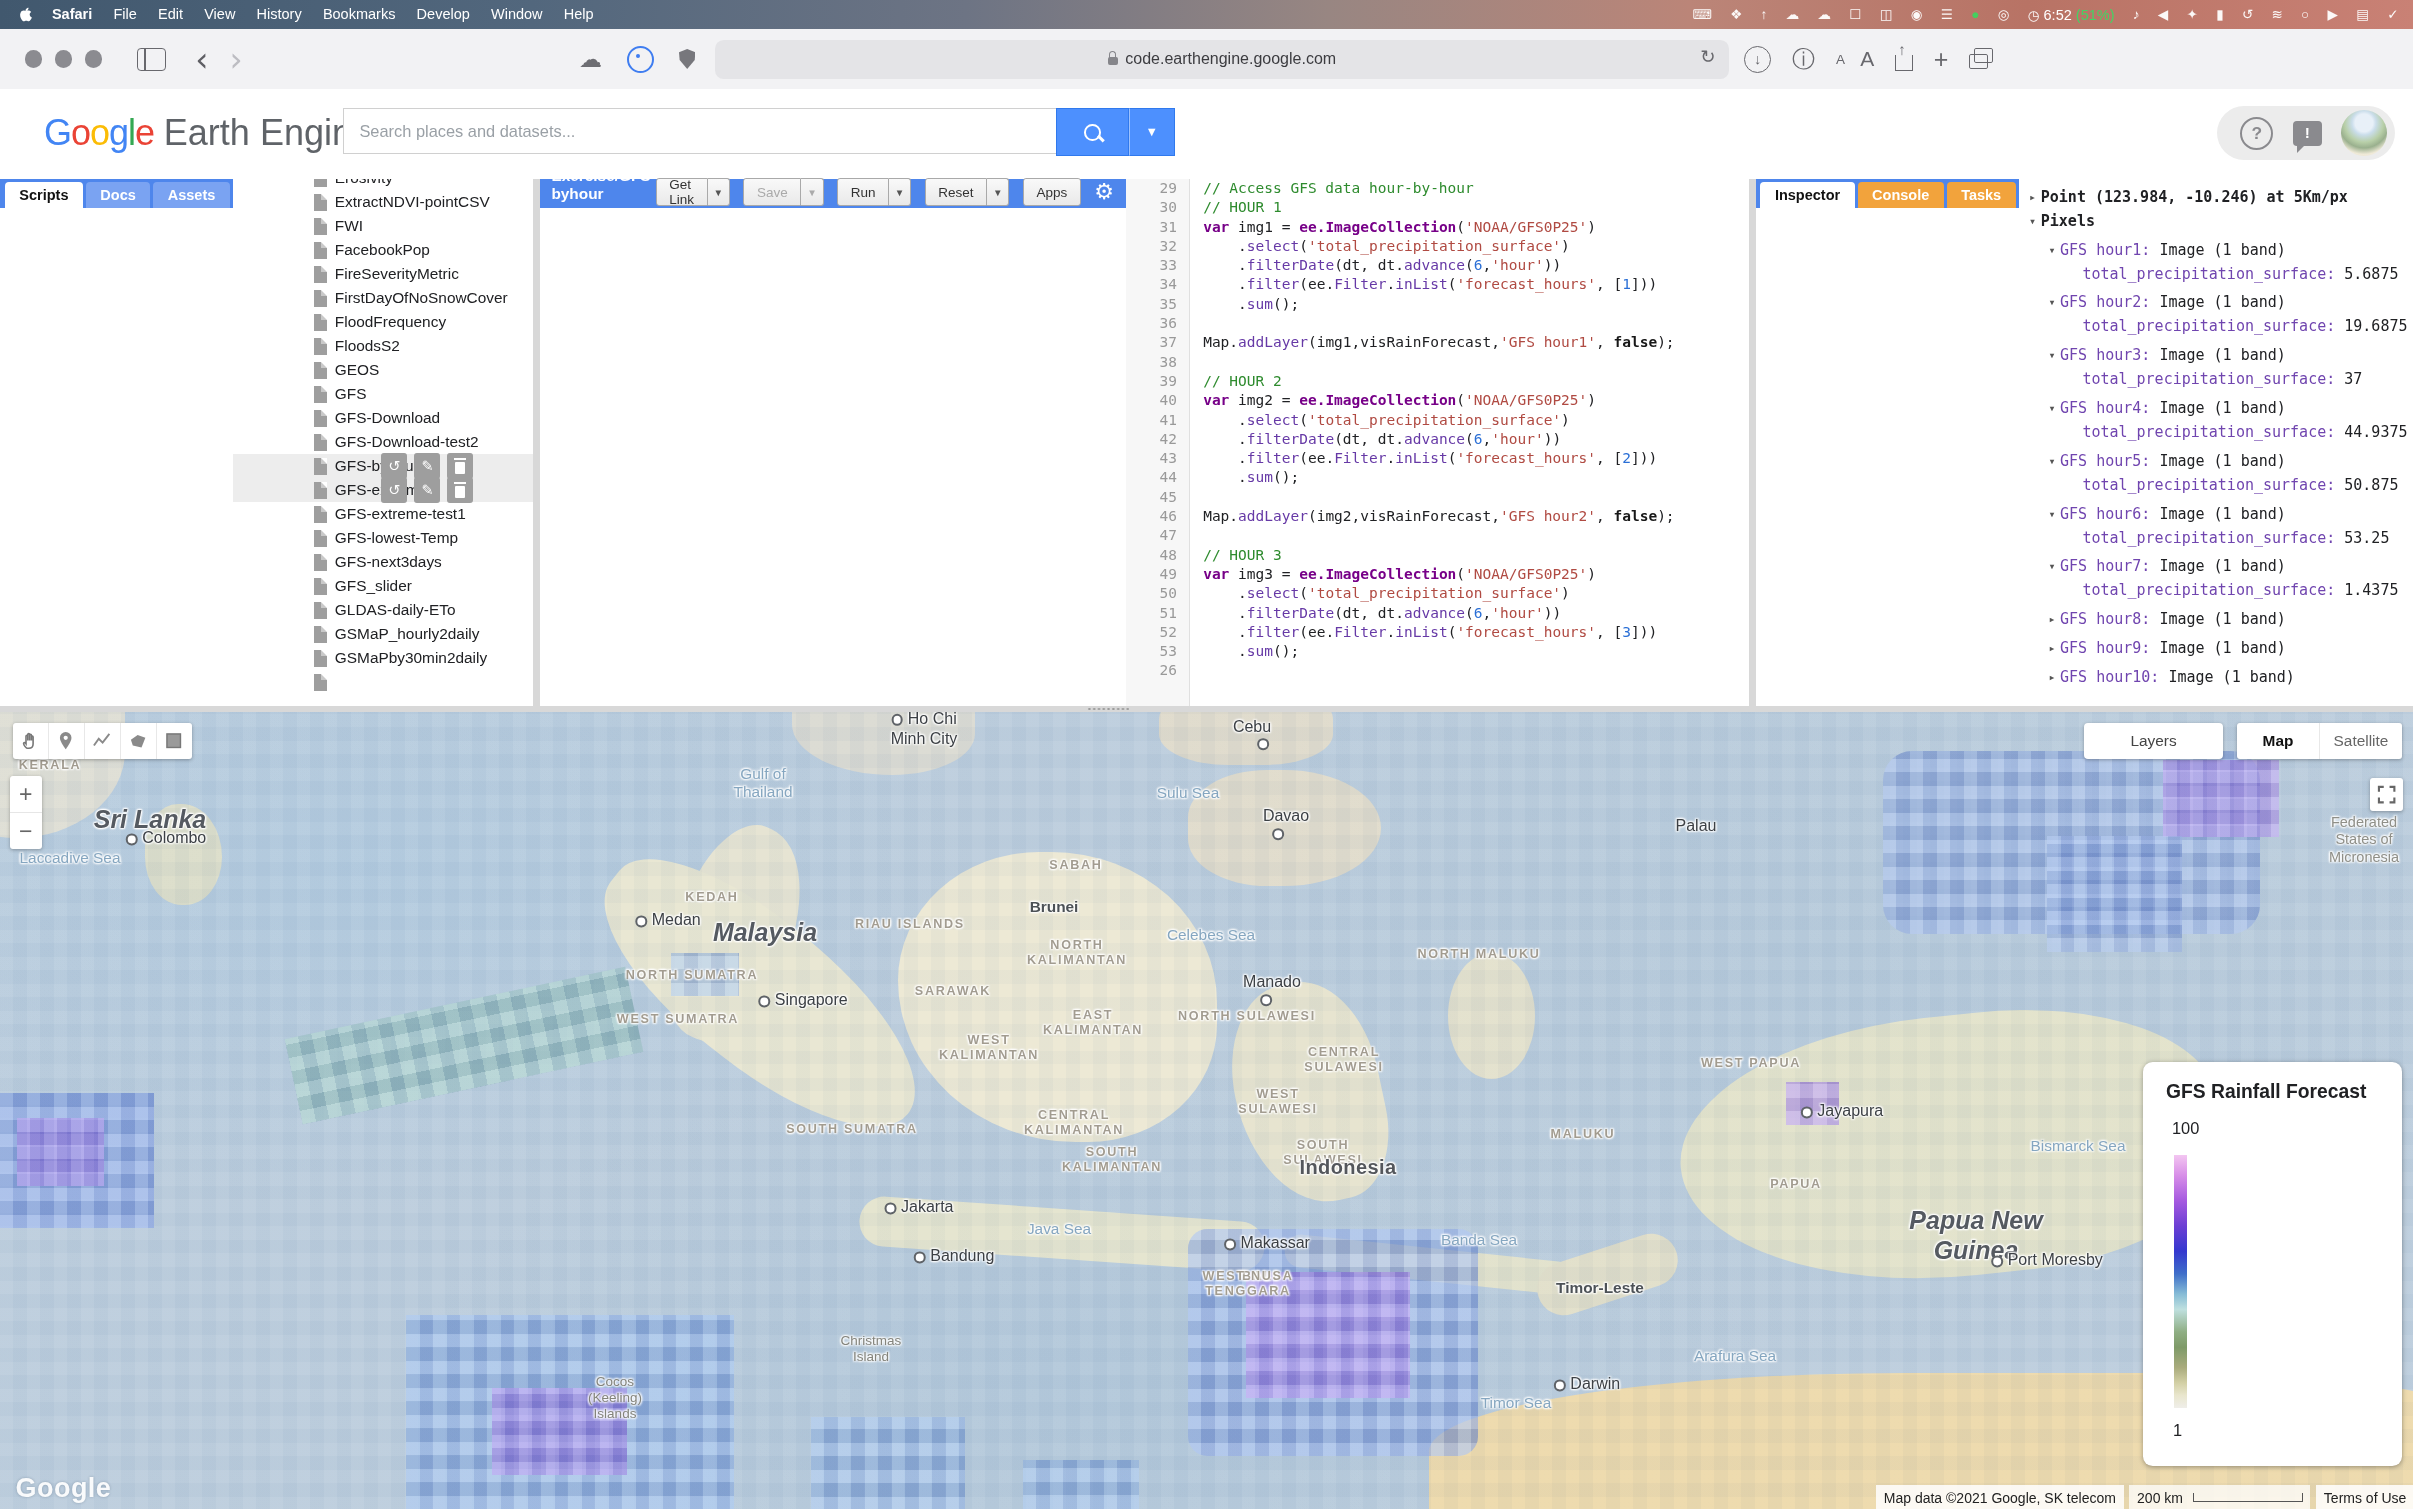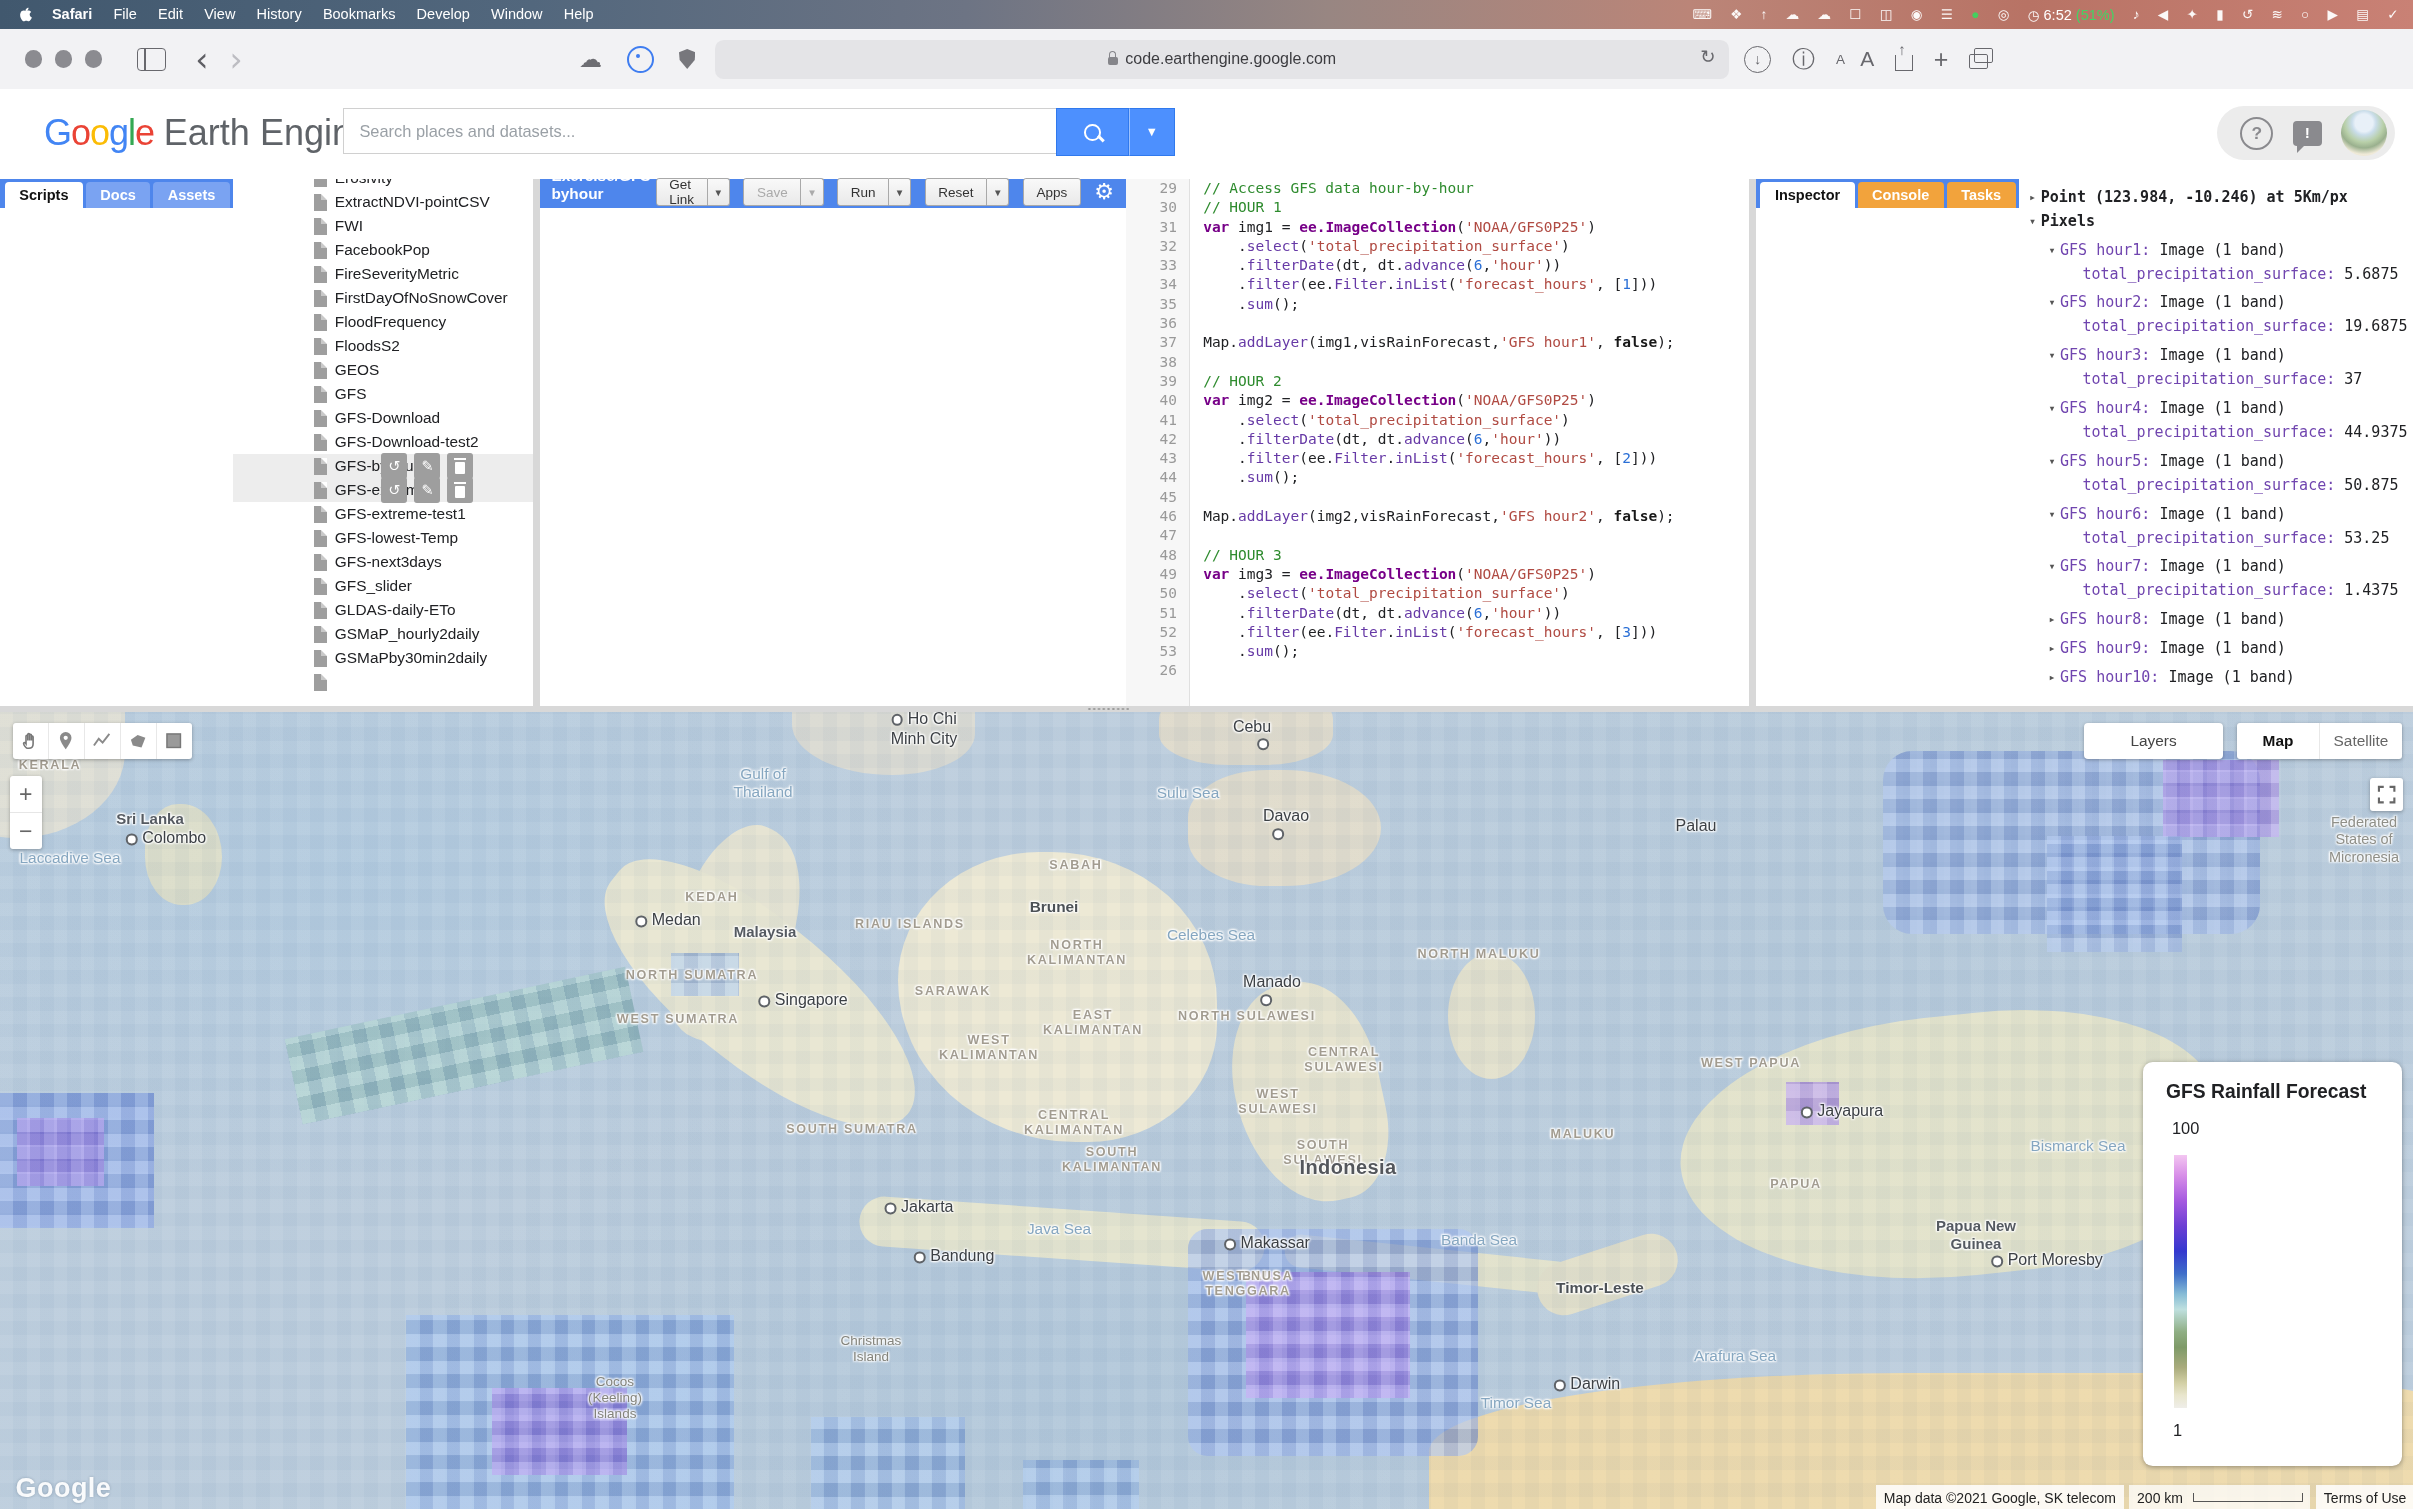--- a/index.html
+++ b/index.html
@@ -134,21 +134,21 @@
   .pixgrid{position:absolute;inset:0;background-image:
      repeating-linear-gradient(0deg,rgba(255,255,255,.05) 0 13.5px,rgba(160,180,205,.07) 13.5px 27px),
      repeating-linear-gradient(90deg,rgba(255,255,255,.05) 0 13.5px,rgba(150,172,200,.07) 13.5px 27px);}
   .land{position:absolute;}
   .px{position:absolute;background-image:
      repeating-linear-gradient(0deg,rgba(255,255,255,.16) 0 13.5px,rgba(0,0,40,.05) 13.5px 27px),
      repeating-linear-gradient(90deg,rgba(255,255,255,.13) 0 13.5px,rgba(30,30,120,.08) 13.5px 27px);}
   .lbl{position:absolute;transform:translate(-50%,-50%);text-align:center;white-space:pre-line;line-height:1.2;
      text-shadow:-1px -1px 1.9px #fff,1px -1px 1.9px #fff,-1px 1px 1.9px #fff,1px 1px 1.9px #fff;}
   .l-city{font-size:16px;color:#3c4045;}
-  .l-country{font-size:15px;font-weight:700;color:#555a61;}
+  .l-country{font-size:25px;font-weight:700;color:#555a61;font-style:italic;}
   .l-nation{font-size:20px;font-weight:700;color:#54575c;letter-spacing:0.4px;}
   .l-csm{font-size:15.4px;font-weight:700;color:#4c5156;}
   .l-region{font-size:12.6px;font-weight:700;color:#a29c90;letter-spacing:1.7px;}
   .l-sea{font-size:15.4px;color:#85a6c0;}
   .l-island{font-size:13.5px;color:#84847c;}
   .l-fed{font-size:14.5px;color:#8f8f88;}
   .mdot{display:inline-block;width:7.7px;height:7.7px;border:2.4px solid #5f6368;border-radius:50%;background:#fff;vertical-align:middle;margin-right:4.8px;}
   .dotonly{position:absolute;width:7.7px;height:7.7px;border:2.4px solid #5f6368;border-radius:50%;background:#fff;transform:translate(-50%,-50%);}
 
   .drawbar{position:absolute;left:12.6px;top:10.6px;height:36px;background:#fff;border-radius:2.9px;box-shadow:0 1px 3.9px rgba(0,0,0,.3);display:flex;}

